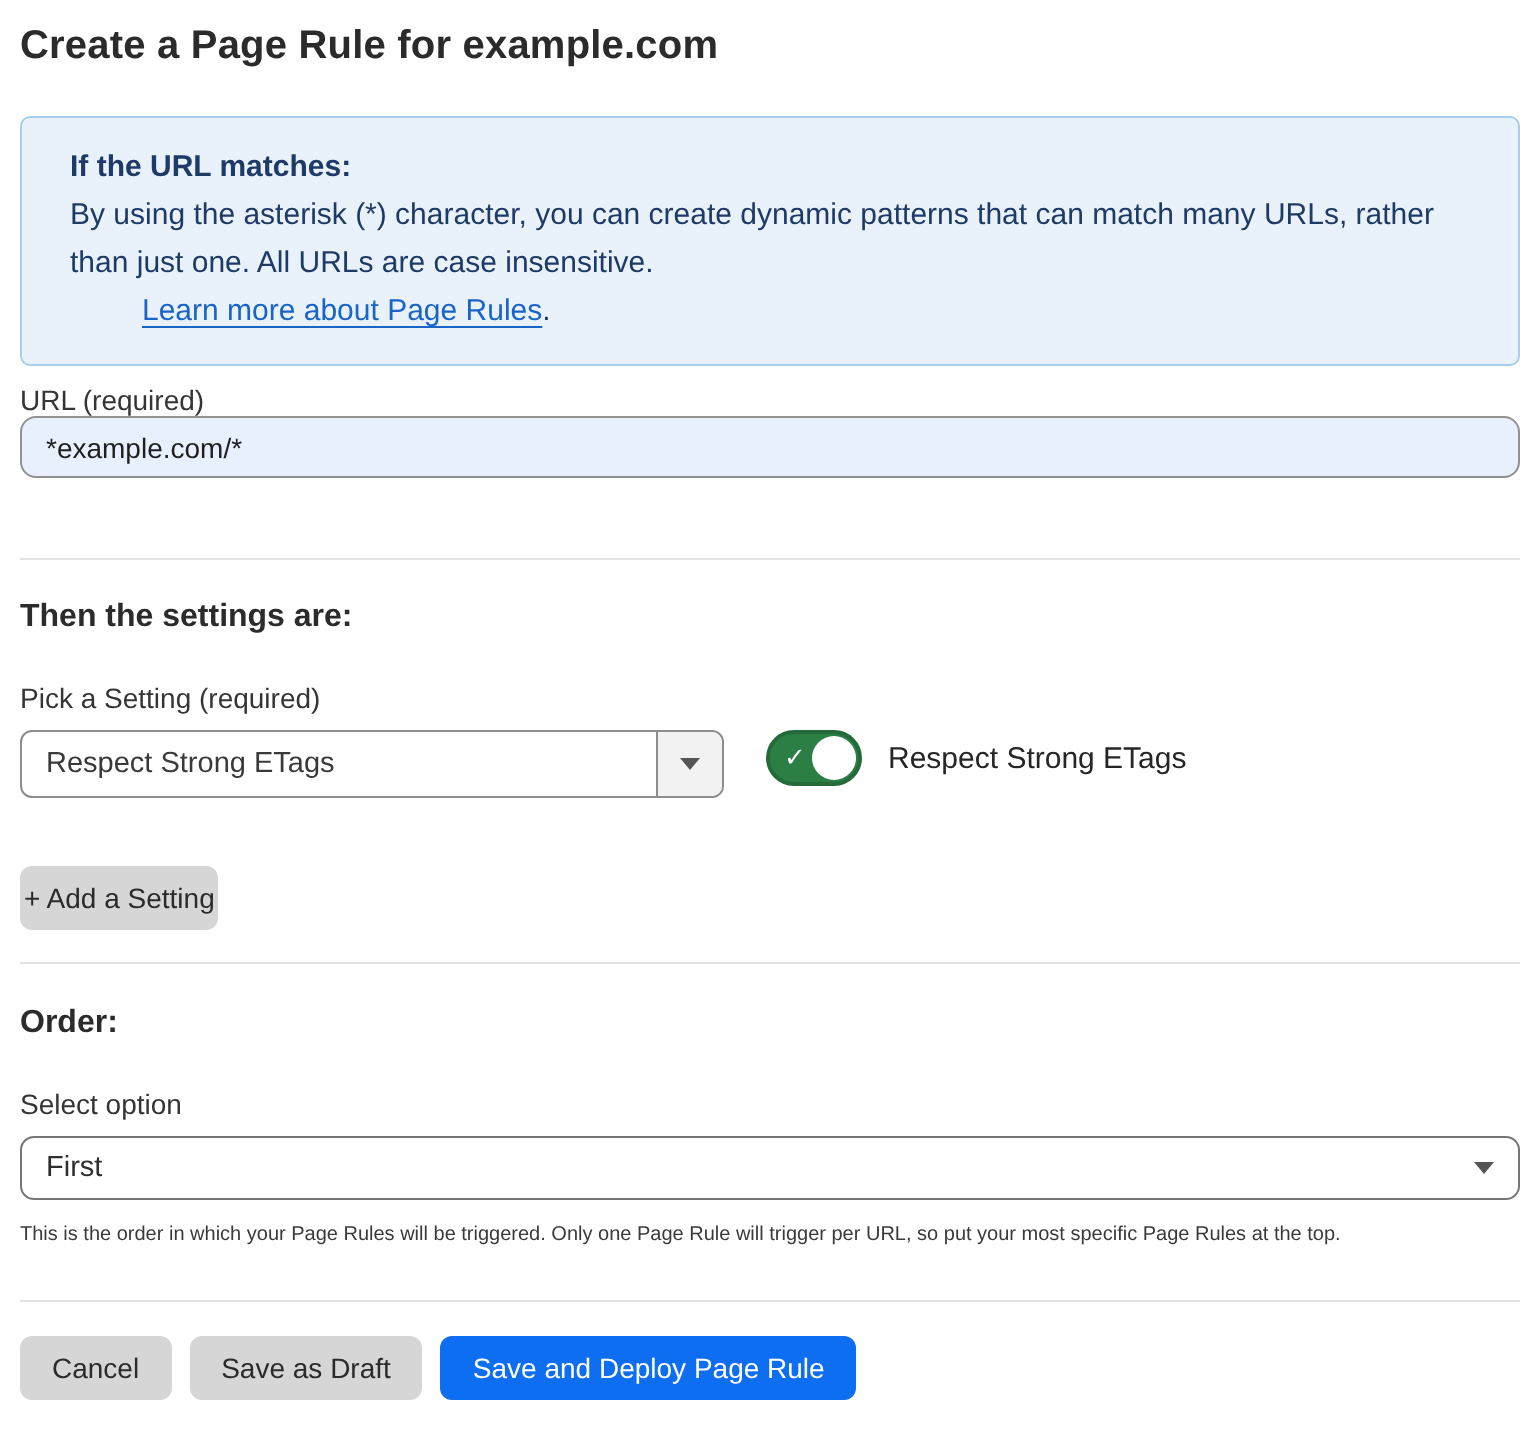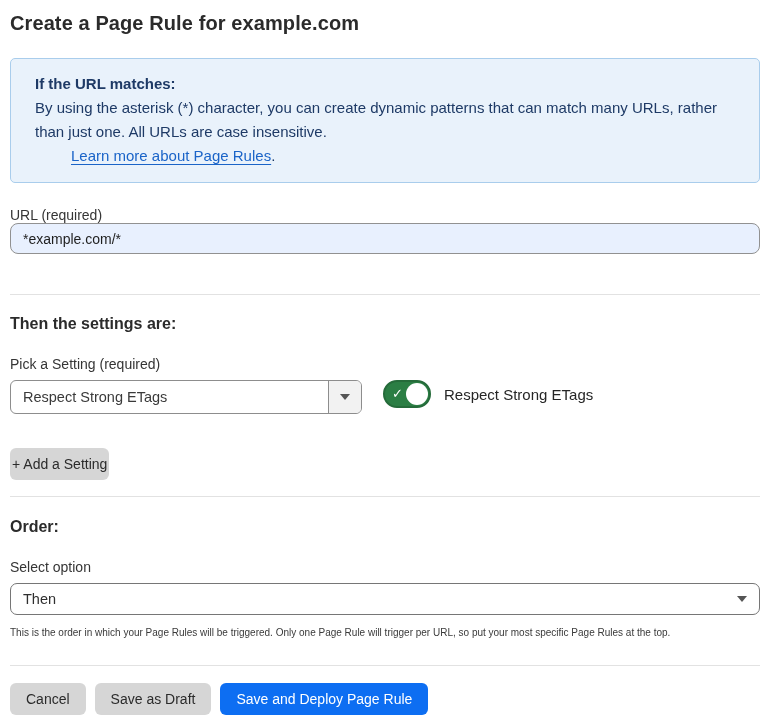--- a/index.html
+++ b/index.html
@@ -30,21 +30,21 @@
     line-height: 24px;
   }
   .info-box .info-heading { font-weight: bold; }
   .info-box a.info-link {
     color: #1a64c8; text-decoration: underline; cursor: pointer;
     text-underline-offset: 3px;
     margin-left: 36px;
   }
 
   .field-label {
-    margin-top: 24px;
+    margin-top: 9px;
     font-size: 14px; color: #353535;
   }
 
   .url-input {
     margin-top: 0;
     width: 750px; height: 31px;
     background: #e8f0fe;
     border: 1px solid #919191;
     border-radius: 8px;
     font-family: "Liberation Sans", "DejaVu Sans", sans-serif;
@@ -198,21 +198,21 @@
 
     <button class="btn btn-gray add-setting-btn">+ Add a Setting</button>
 
     <hr class="divider divider-2">
 
     <h2 class="section-heading order">Order:</h2>
 
     <div class="sub-label">Select option</div>
 
     <div class="order-select">
-      <span class="select-value">Then</span>
+      <span class="select-value">First</span>
       <span class="caret-down"></span>
     </div>
 
     <div class="help-text">This is the order in which your Page Rules will be triggered. Only one Page Rule will trigger per URL, so put your most specific Page Rules at the top.</div>
 
     <hr class="divider divider-3">
 
     <div class="actions">
       <button class="btn btn-gray">Cancel</button>
       <button class="btn btn-gray">Save as Draft</button>

